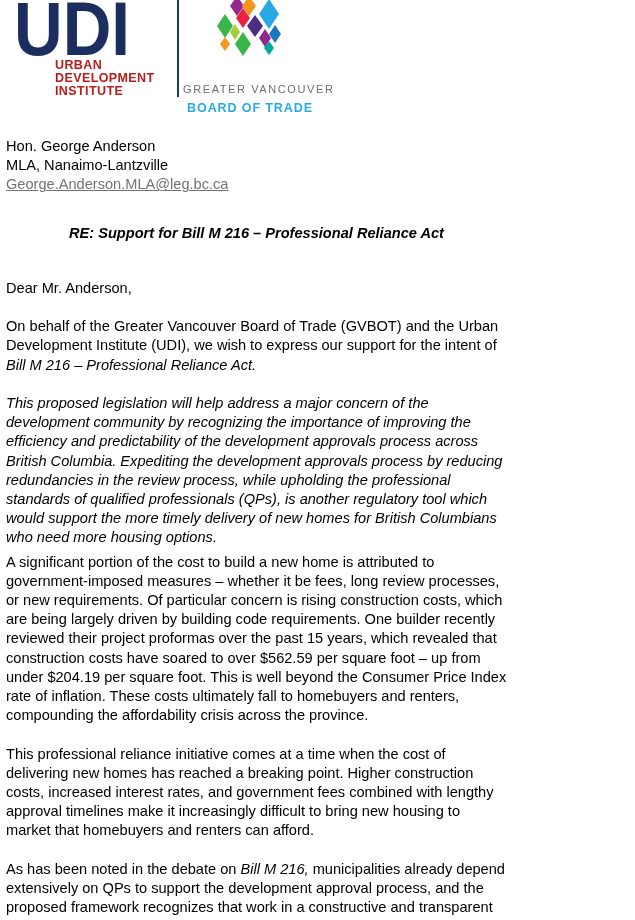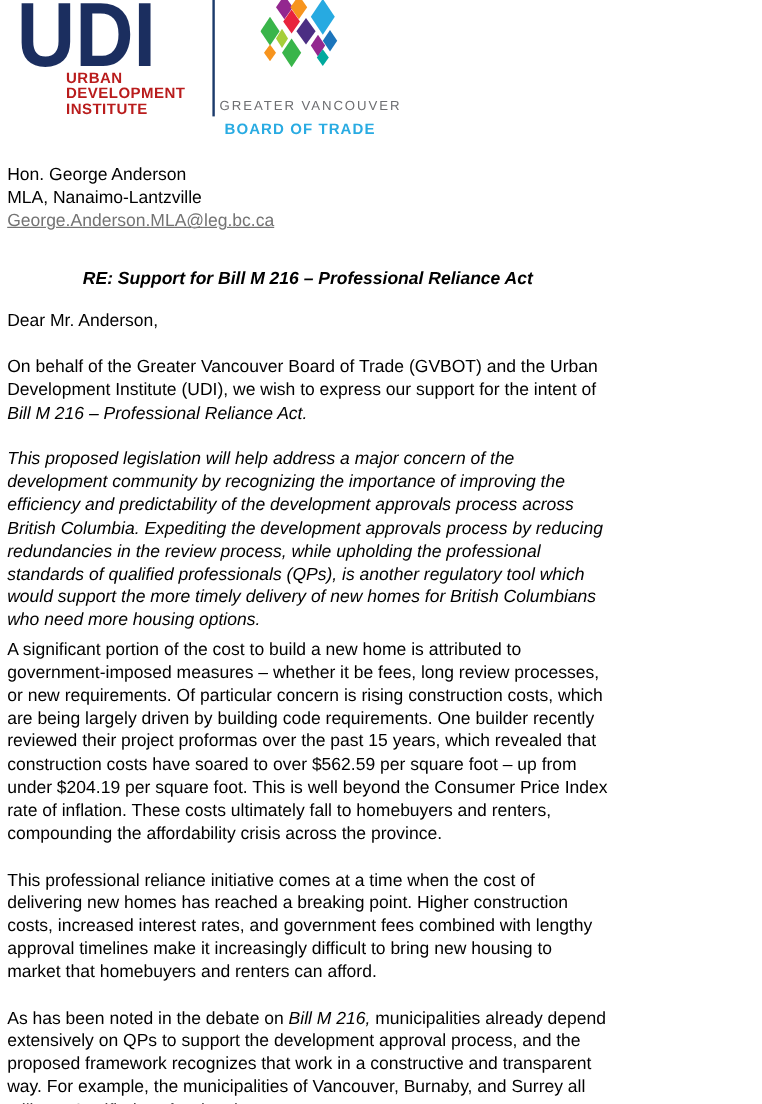--- a/index.html
+++ b/index.html
@@ -69,21 +69,21 @@
   .letter {
     position: absolute;
     top: 137px; left: 0; right: 0;
     padding: 0 5px 0 6px;
     font-size: 14.6px;
     line-height: 19.2px;
   }
   .letter p { margin: 0 0 19.2px 0; }
   p.recipient { margin-bottom: 29px; }
   p.subject {
-    margin-bottom: 16px;
+    margin-bottom: 36px;
     text-align: center;
     font-weight: bold;
     font-style: italic;
   }
   p.tight { margin-bottom: 5px; font-style: italic; }
   .italic { font-style: italic; }
   a.email-link {
     color: #737373;
     text-decoration: underline;
   }

